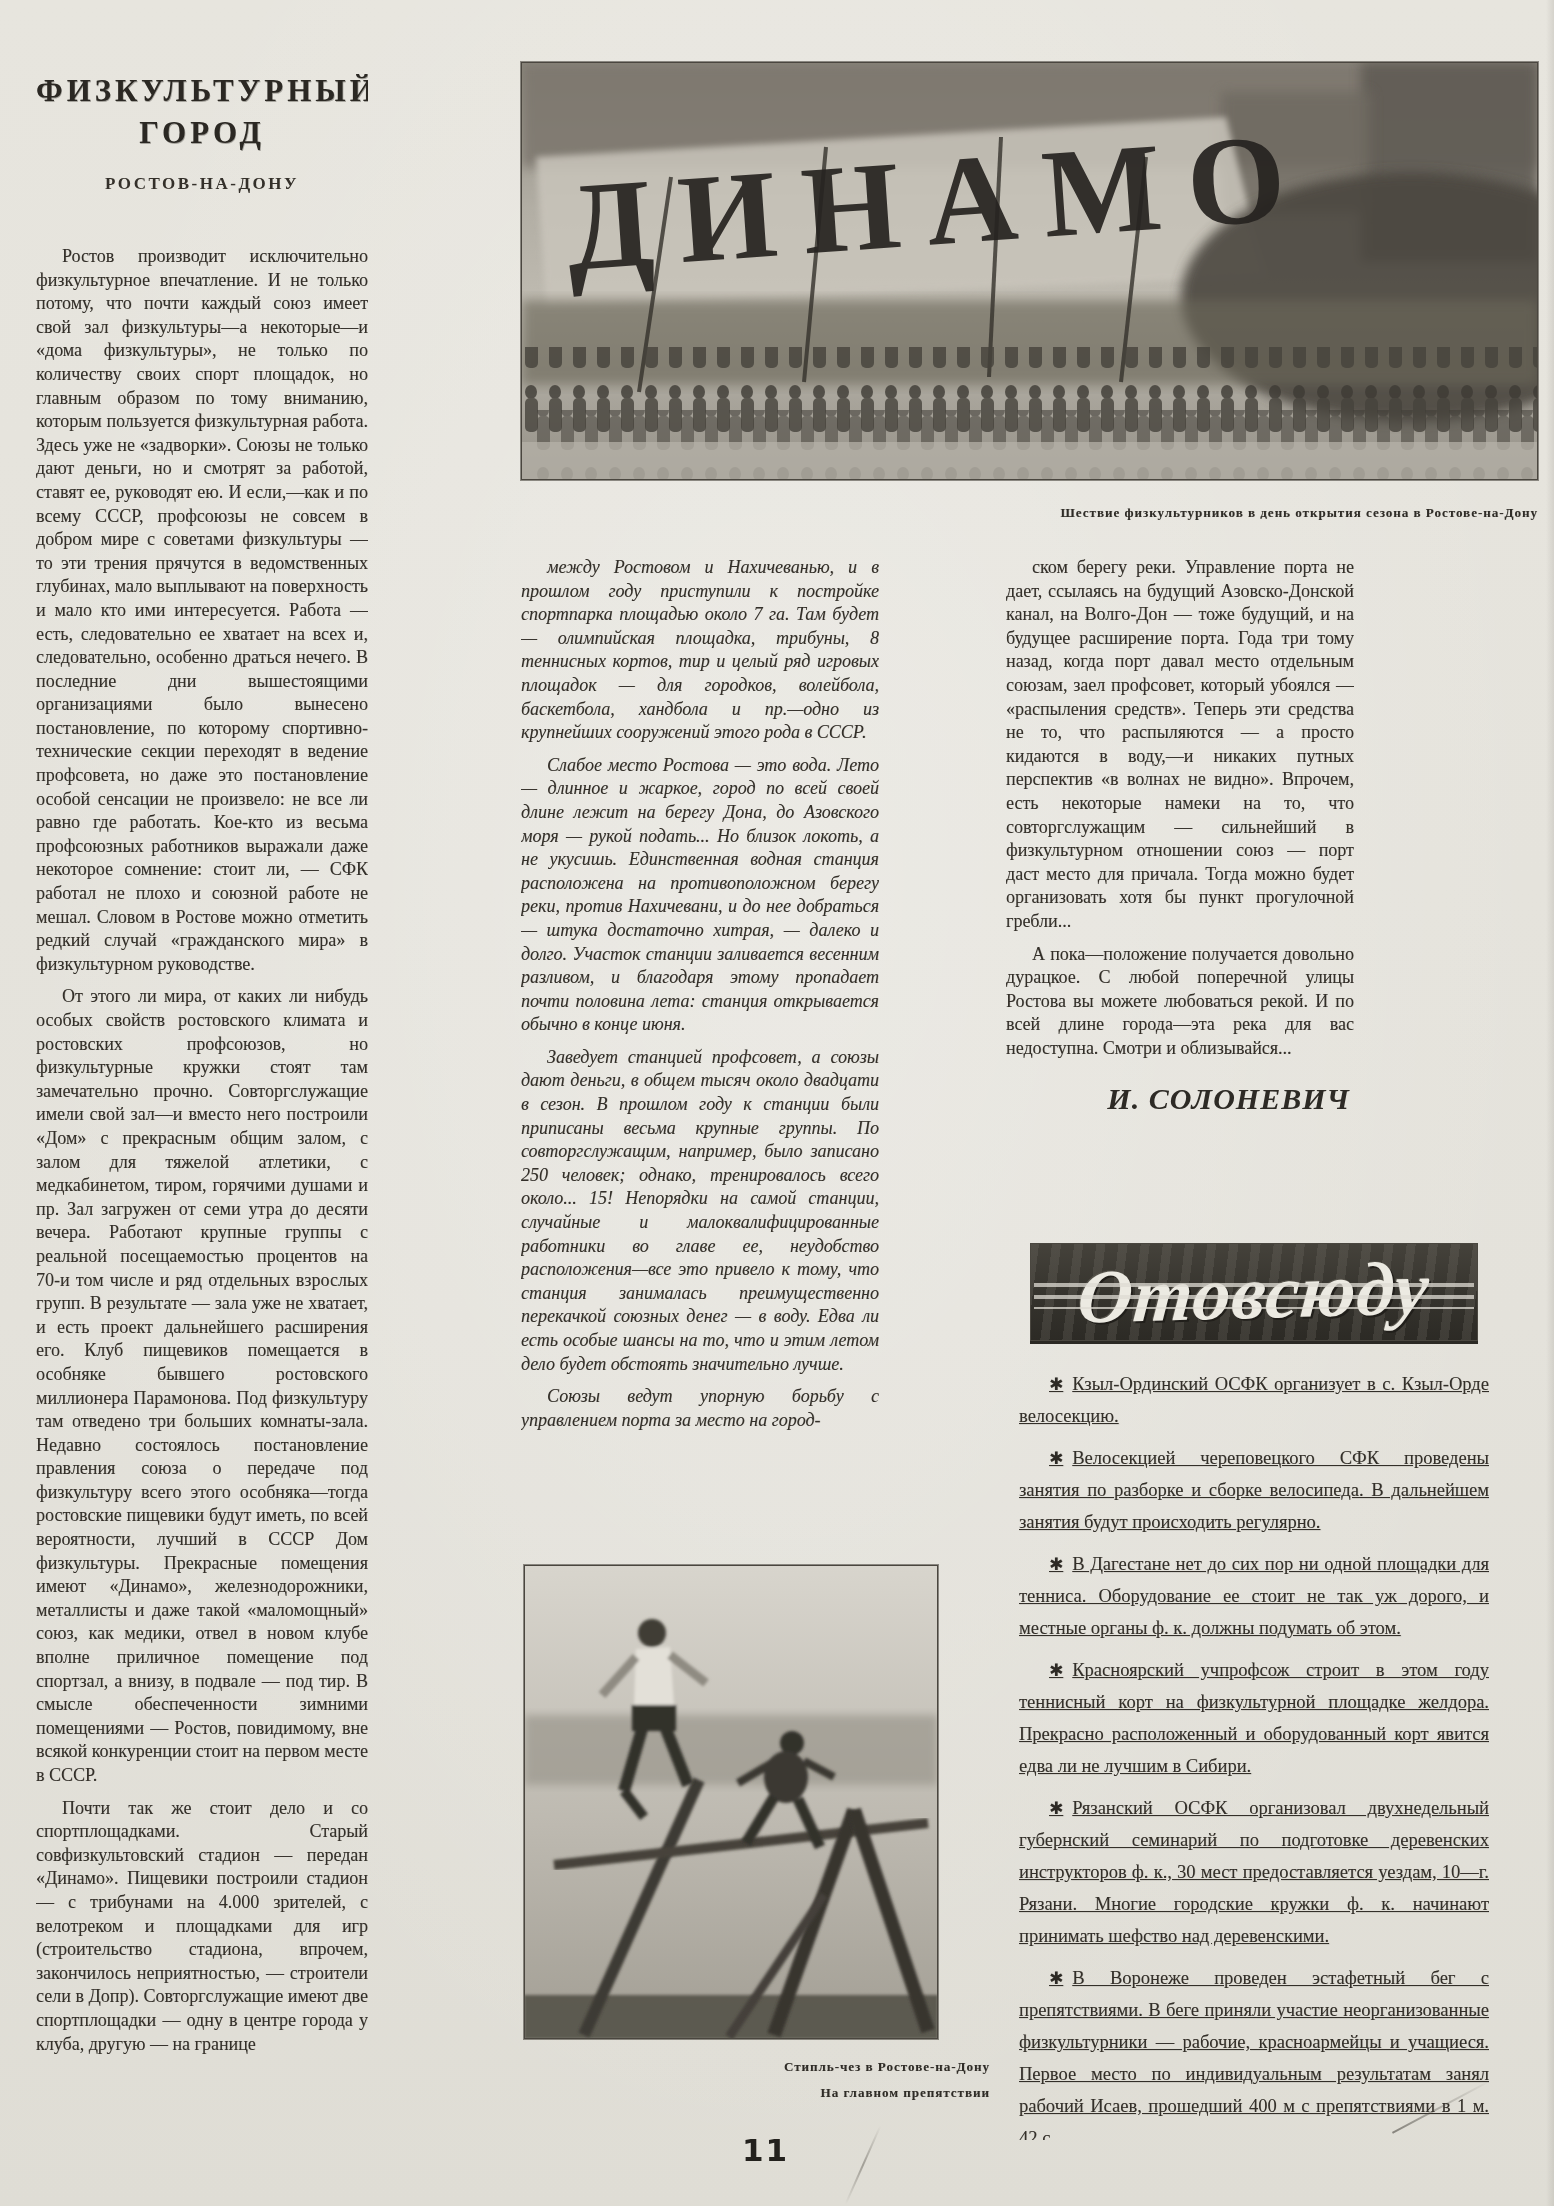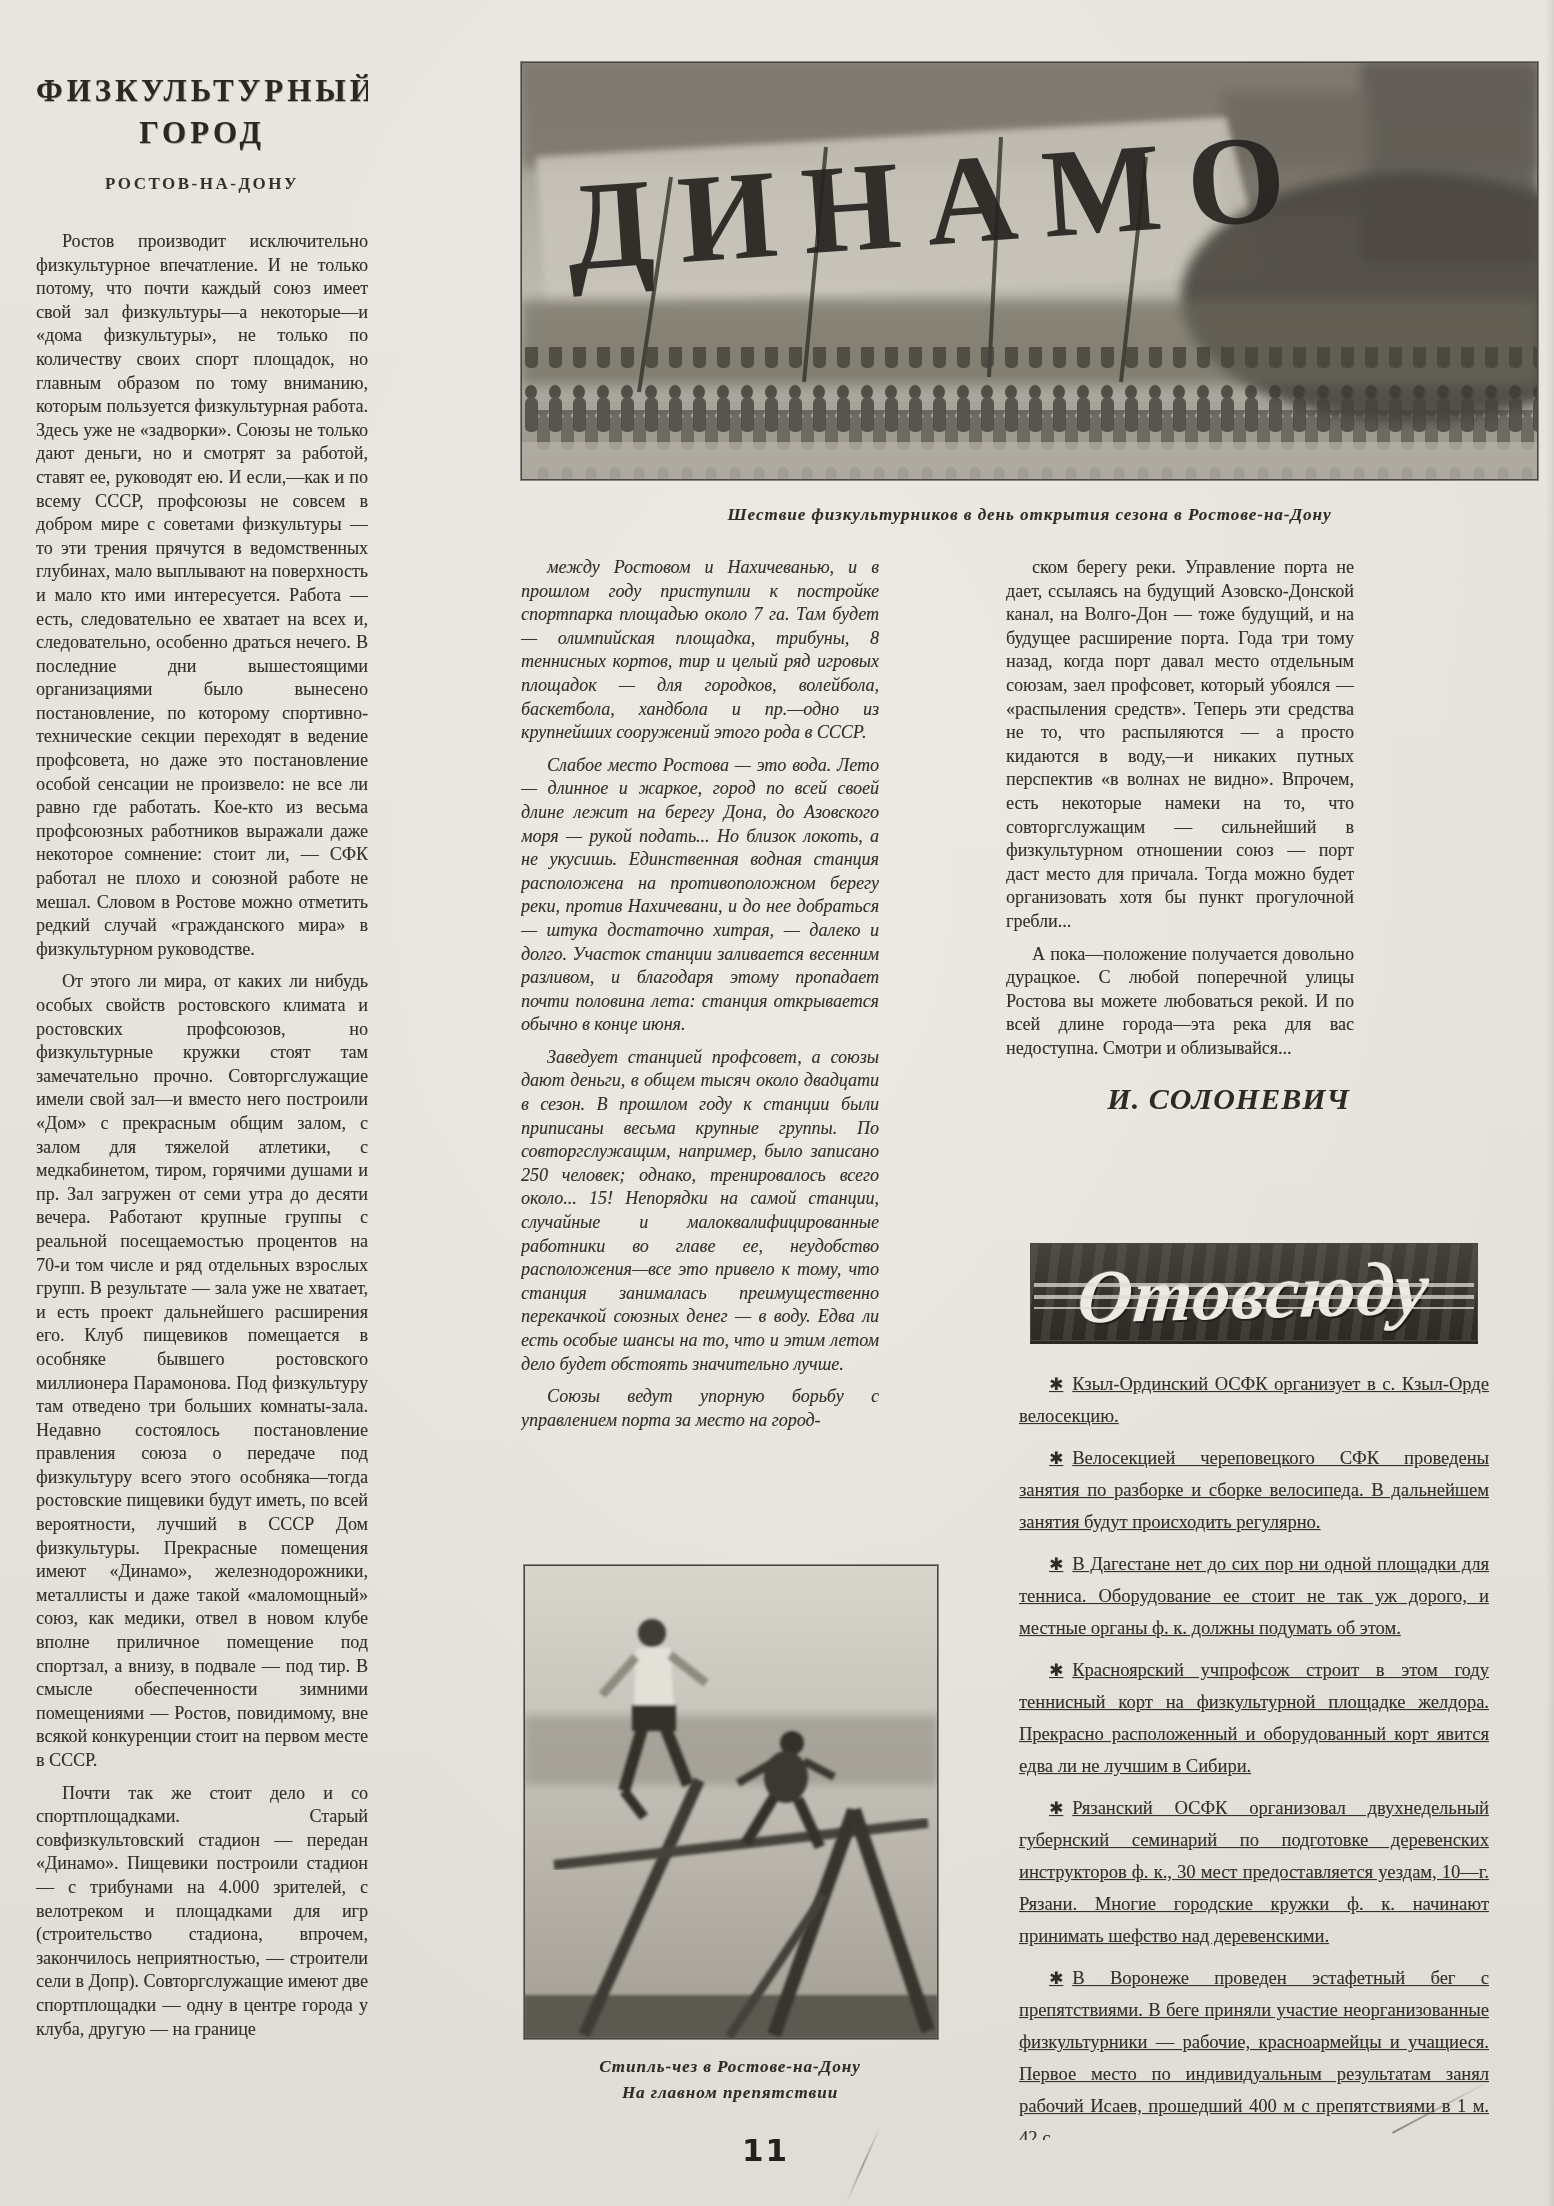--- a/index.html
+++ b/index.html
@@ -35,38 +35,38 @@
 
   .title{
     margin:0;text-align:center;
     font-size:31px;font-weight:bold;letter-spacing:4px;line-height:42px;
     color:#2b2823;text-shadow:.6px .6px 0 rgba(43,40,35,.35);
   }
   .subtitle{
     margin:20px 0 0 0;text-align:center;
     font-size:17px;font-weight:bold;letter-spacing:2.5px;color:#34302a;
   }
-  .col1 .first-para{margin-top:36px;}
+  .col1 .first-para{margin-top:51px;}
 
   .byline{
     text-align:right;margin-top:22px;padding-right:4px;
     font-size:30px;font-weight:bold;font-style:italic;letter-spacing:1px;
     color:#2d2a25;
   }
 
   
   .photo{position:absolute;overflow:hidden;background:#a7a399;
     box-shadow:0 0 0 1px rgba(60,56,50,.55), 0 0 14px rgba(60,56,50,.25) inset;}
   .photo-top{left:521px;top:62px;width:1017px;height:418px;}
   .photo-bottom{left:524px;top:1565px;width:414px;height:474px;}
   .photo svg{display:block;width:100%;height:100%;}
 
   .caption{
-    position:absolute;text-align:center;
-    font-style:italic;font-weight:bold;font-size:17px;color:#2f2c27;
+    position:absolute;text-align:right;
+    font-weight:bold;font-size:13px;color:#2f2c27;
     letter-spacing:1px;text-shadow:.4px .4px 0 rgba(45,42,37,.3);
   }
   .caption-top{left:521px;top:505px;width:1017px;}
   .caption-bottom{left:470px;top:2054px;width:520px;line-height:26px;}
 
   
   .banner{
     position:absolute;left:1030px;top:1243px;width:448px;height:98px;
     background:
       repeating-linear-gradient(97deg, rgba(120,116,108,.25) 0 9px, rgba(0,0,0,0) 9px 22px),

